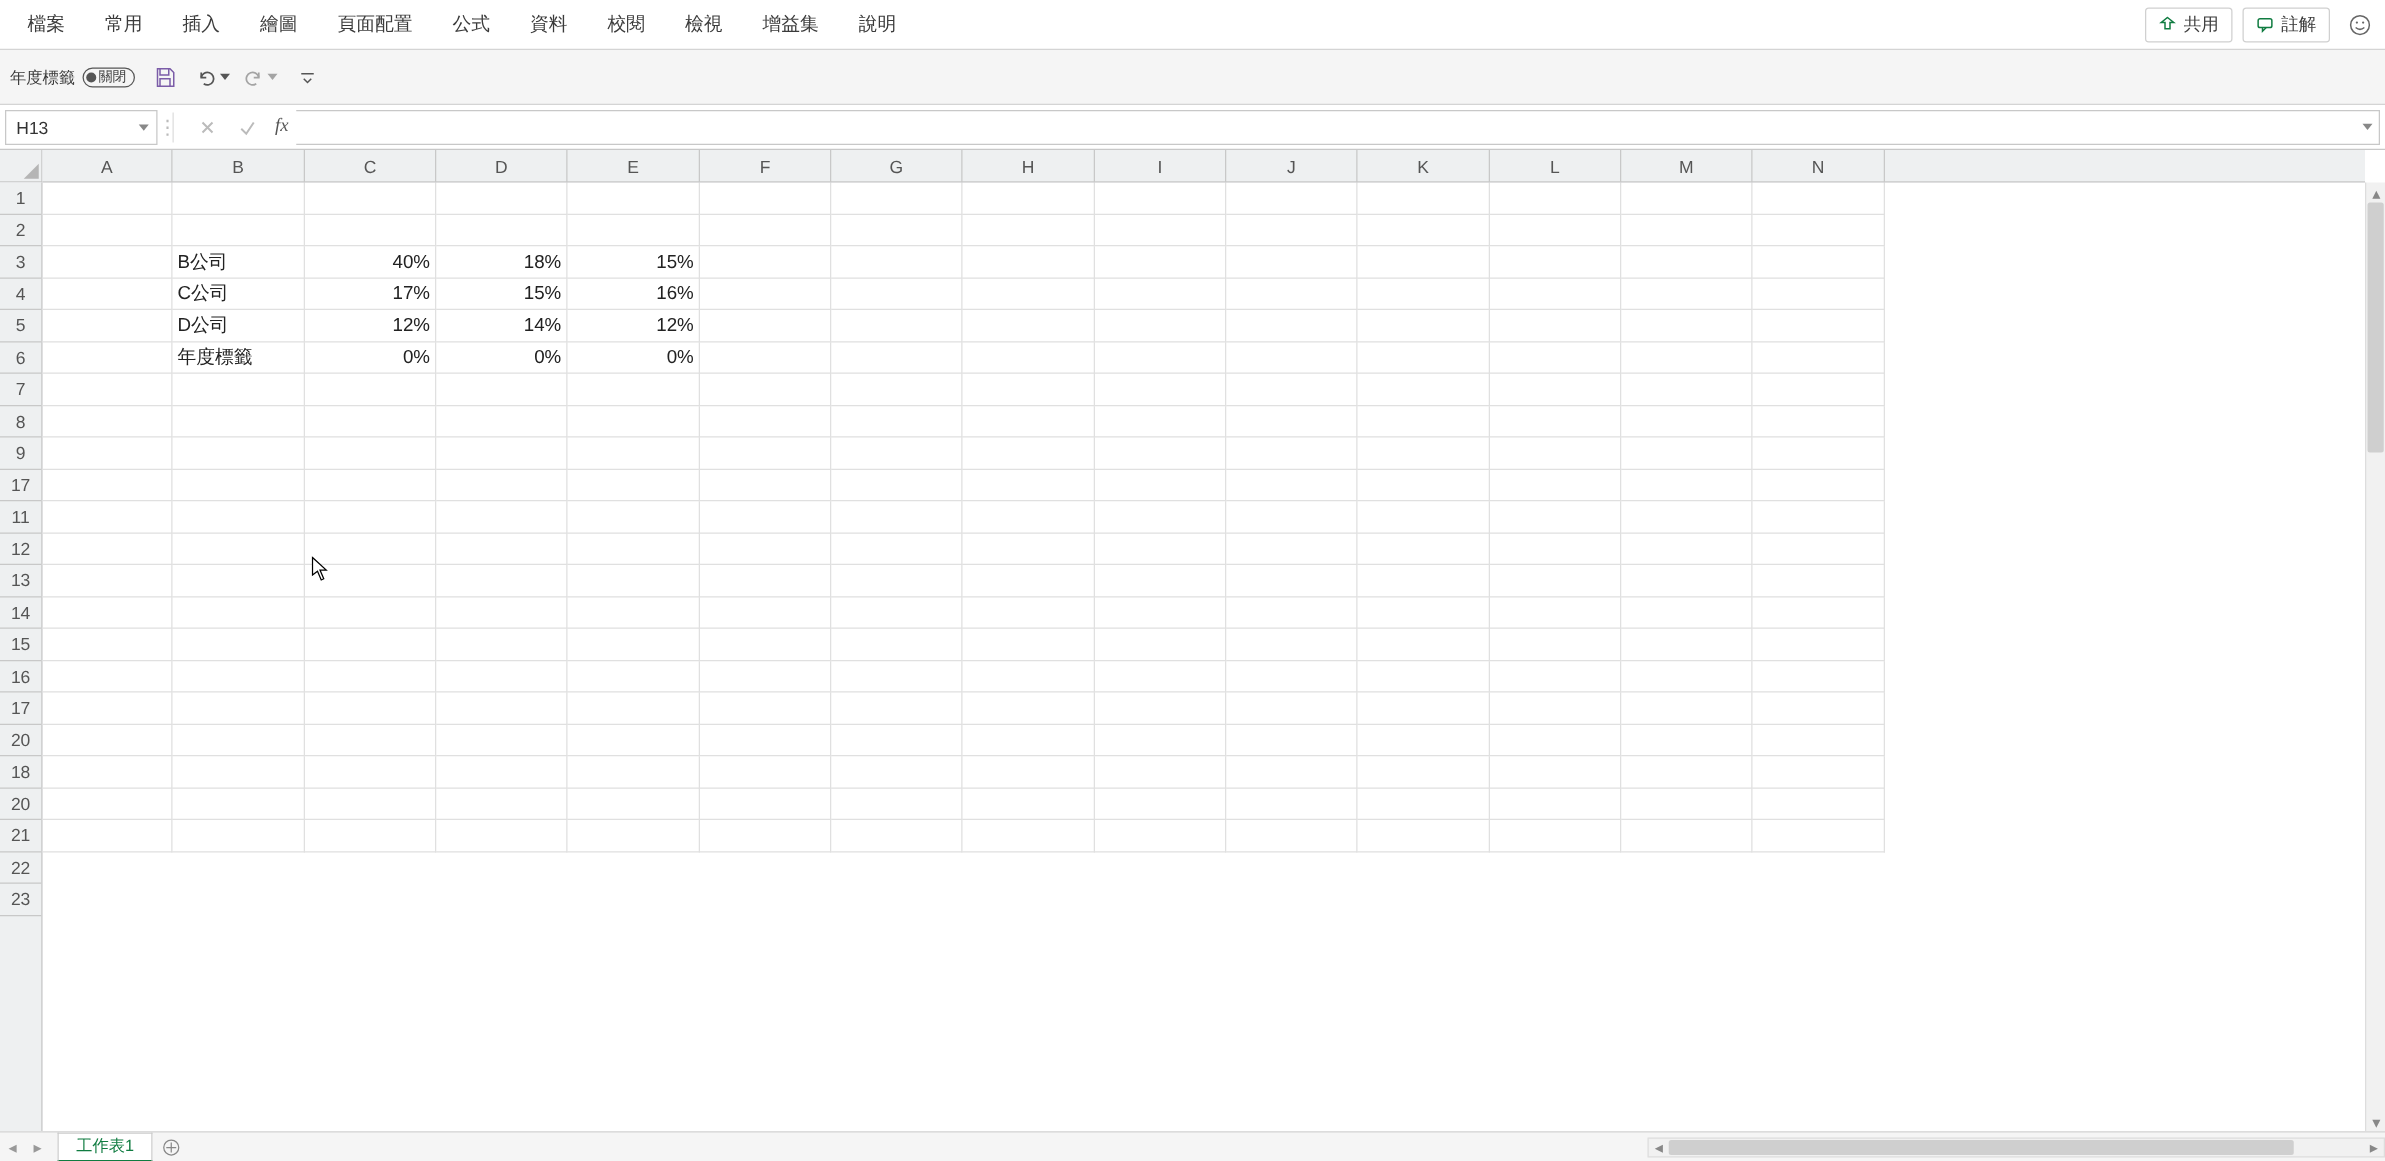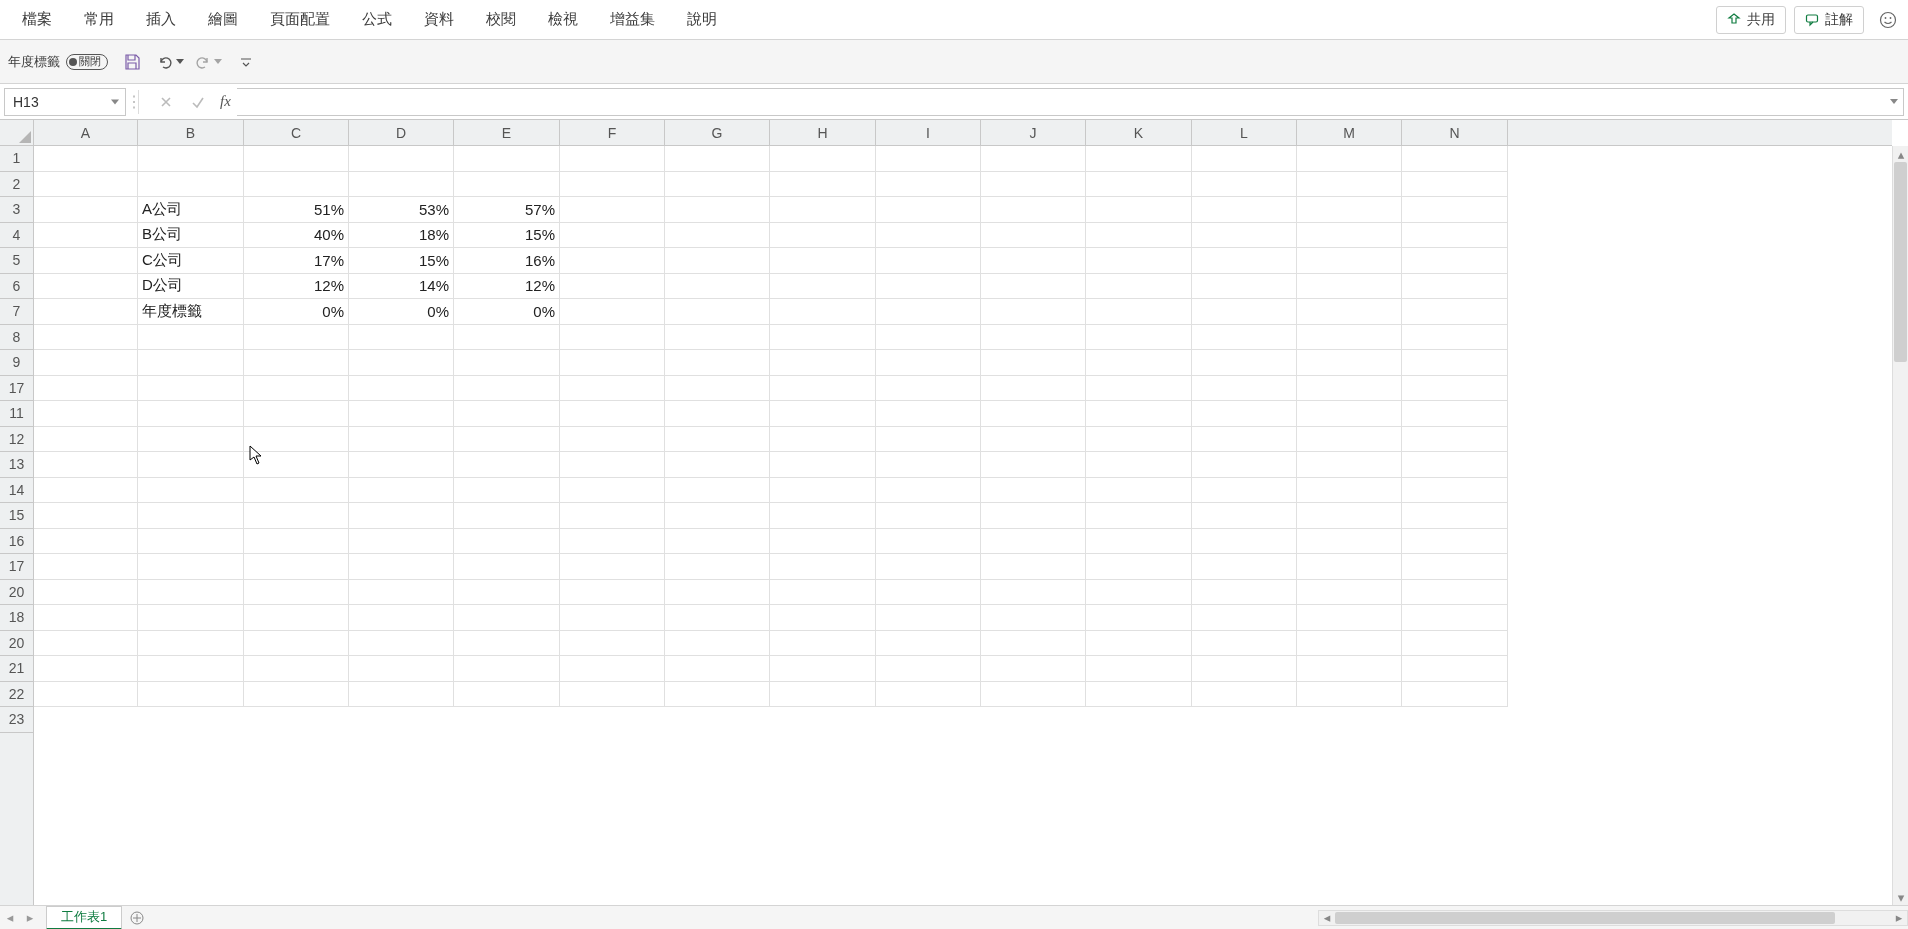--- a/index.html
+++ b/index.html
@@ -328,36 +328,20 @@
         <div class="cell" style="width: 106px;"></div>
         <div class="cell" style="width: 105px;"></div>
         <div class="cell" style="width: 105px;"></div>
         <div class="cell" style="width: 106px;"></div>
         <div class="cell" style="width: 105px;"></div>
         <div class="cell" style="width: 105px;"></div>
         <div class="cell" style="width: 106px;"></div>
       </div>
       <div class="grid-row">
         <div class="cell" style="width: 104px;"></div>
-        <div class="cell" style="width: 106px;">A公司</div>
-        <div class="cell right" style="width: 105px;">51%</div>
-        <div class="cell right" style="width: 105px;">53%</div>
-        <div class="cell right" style="width: 106px;">57%</div>
-        <div class="cell" style="width: 105px;"></div>
-        <div class="cell" style="width: 105px;"></div>
-        <div class="cell" style="width: 106px;"></div>
-        <div class="cell" style="width: 105px;"></div>
-        <div class="cell" style="width: 105px;"></div>
-        <div class="cell" style="width: 106px;"></div>
-        <div class="cell" style="width: 105px;"></div>
-        <div class="cell" style="width: 105px;"></div>
-        <div class="cell" style="width: 106px;"></div>
-      </div>
-      <div class="grid-row">
-        <div class="cell" style="width: 104px;"></div>
         <div class="cell" style="width: 106px;">B公司</div>
         <div class="cell right" style="width: 105px;">40%</div>
         <div class="cell right" style="width: 105px;">18%</div>
         <div class="cell right" style="width: 106px;">15%</div>
         <div class="cell" style="width: 105px;"></div>
         <div class="cell" style="width: 105px;"></div>
         <div class="cell" style="width: 106px;"></div>
         <div class="cell" style="width: 105px;"></div>
         <div class="cell" style="width: 105px;"></div>
         <div class="cell" style="width: 106px;"></div>

